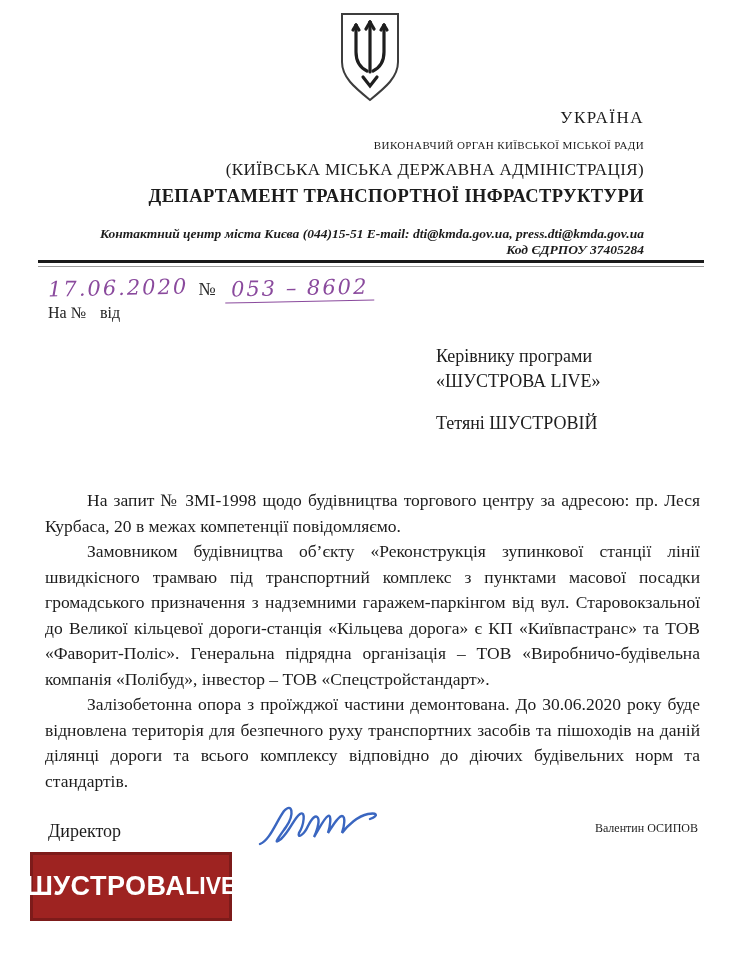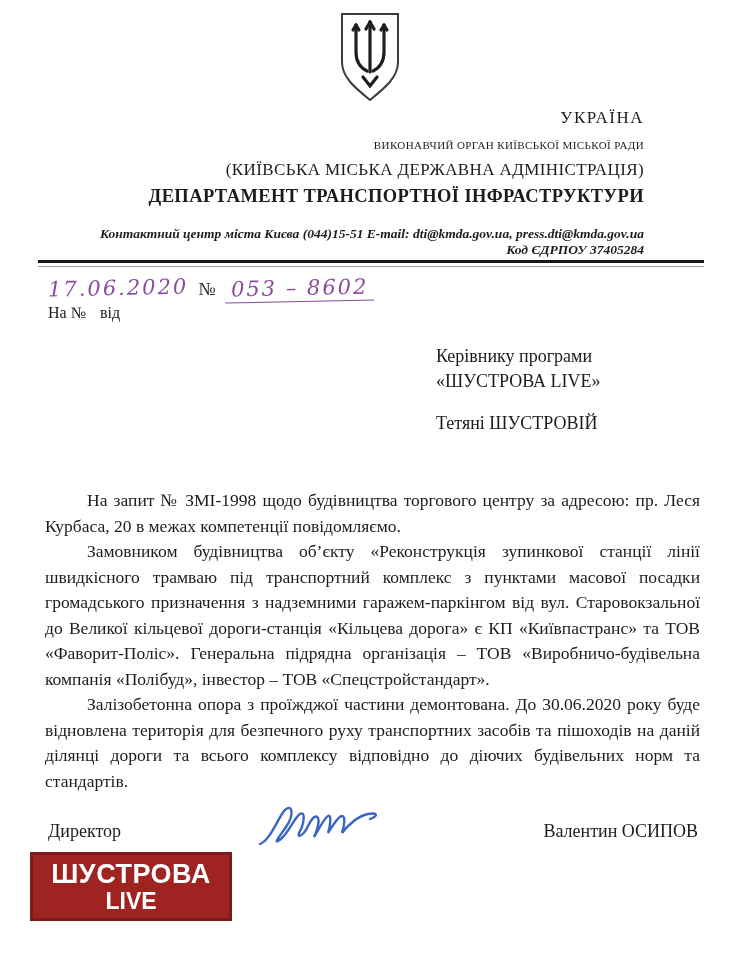--- a/index.html
+++ b/index.html
@@ -44,28 +44,28 @@
   .reply-line .gap { display:inline-block; width:14px; }
   .recipient { position:absolute; left:436px; top:344px; font-size:18px; line-height:25px; }
   .recipient .spacer { height:17px; }
   .body-text {
     position:absolute; left:45px; top:488px; width:655px;
     font-size:17.5px; line-height:25.5px;
     text-align:justify;
   }
   .body-text p { text-indent:42px; margin:0; }
   .signoff-title { position:absolute; left:48px; top:821px; font-size:18px; }
-  .signoff-name { position:absolute; right:42px; top:821px; font-size:18px; text-align:left; }
+  .signoff-name { position:absolute; right:42px; top:821px; font-size:12px; text-align:left; }
   .signature-wrap { position:absolute; left:252px; top:800px; width:140px; height:55px; }
   .logo {
     position:absolute; left:30px; top:852px;
     width:202px; height:69px;
     background:#9e2321;
     border:3px solid #7d1b1a;
-    display:flex; flex-direction:column; align-items:center; justify-content:center;
+    display:flex; align-items:center; justify-content:center;
     font-family:"Liberation Sans", sans-serif;
     color:#ffffff; font-weight:bold;
     line-height:1.05;
   }
   .logo .l1 { font-size:27px; letter-spacing:.5px; }
   .logo .l2 { font-size:23px; }
 </style>
 </head>
 <body>
 

